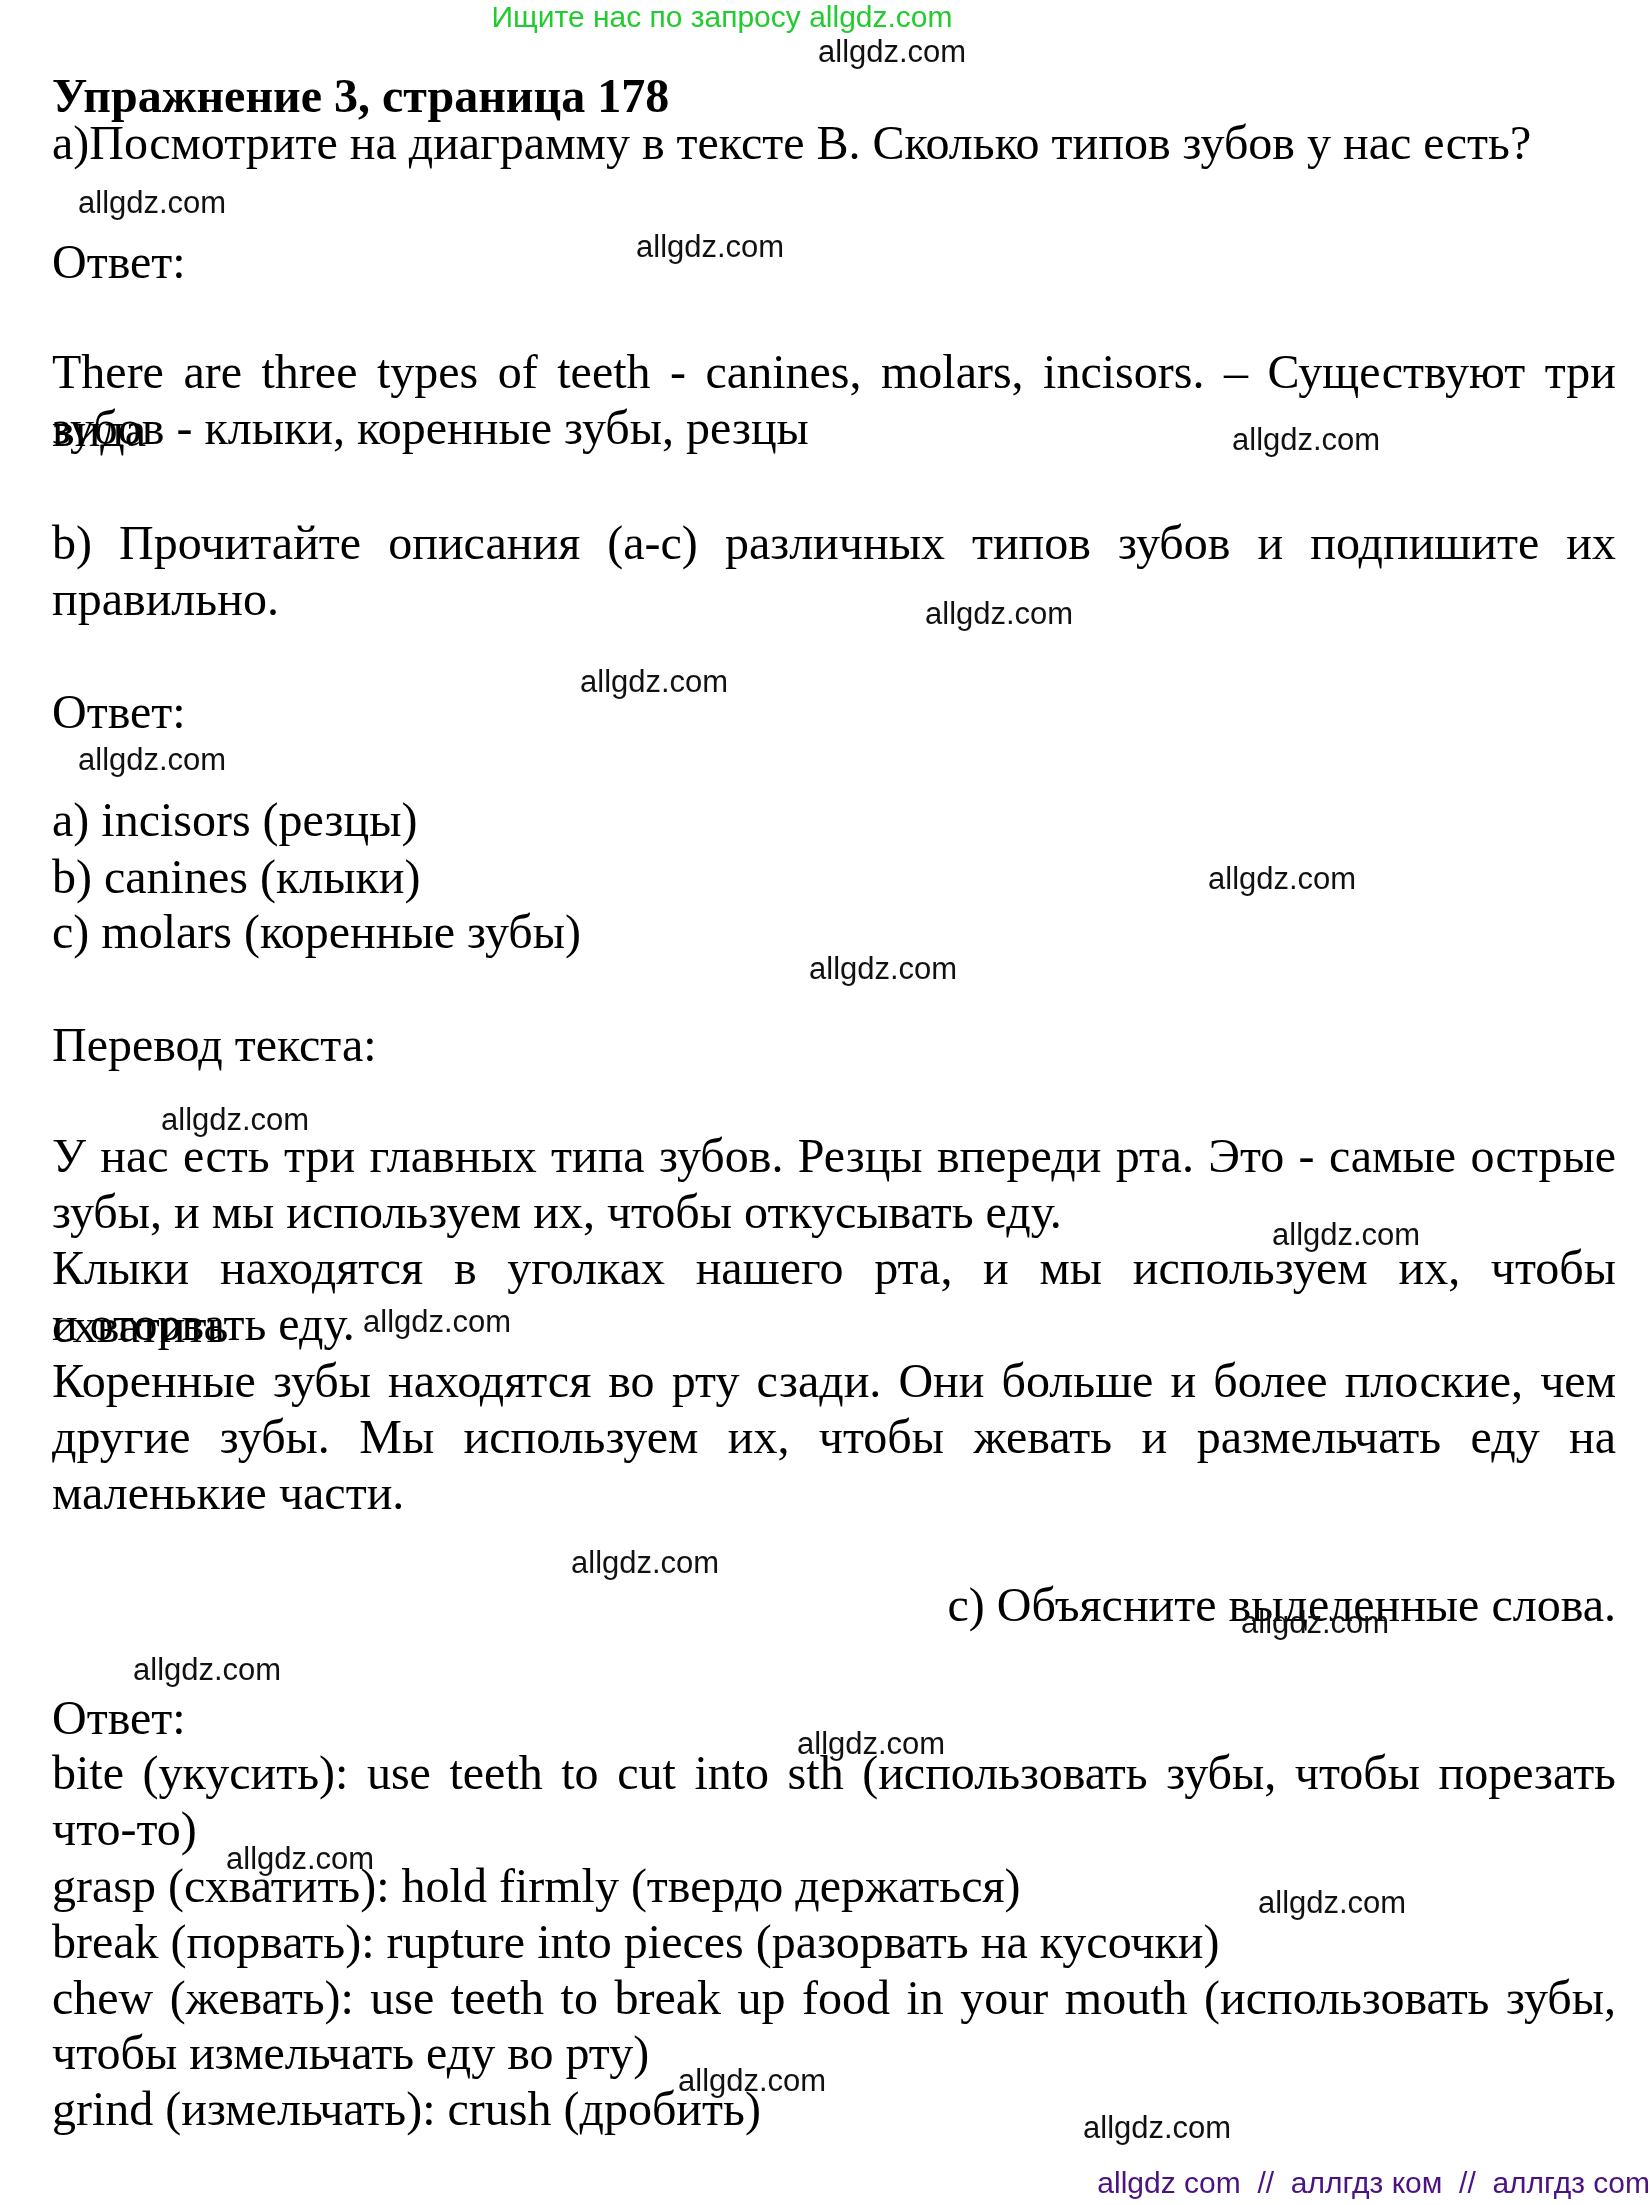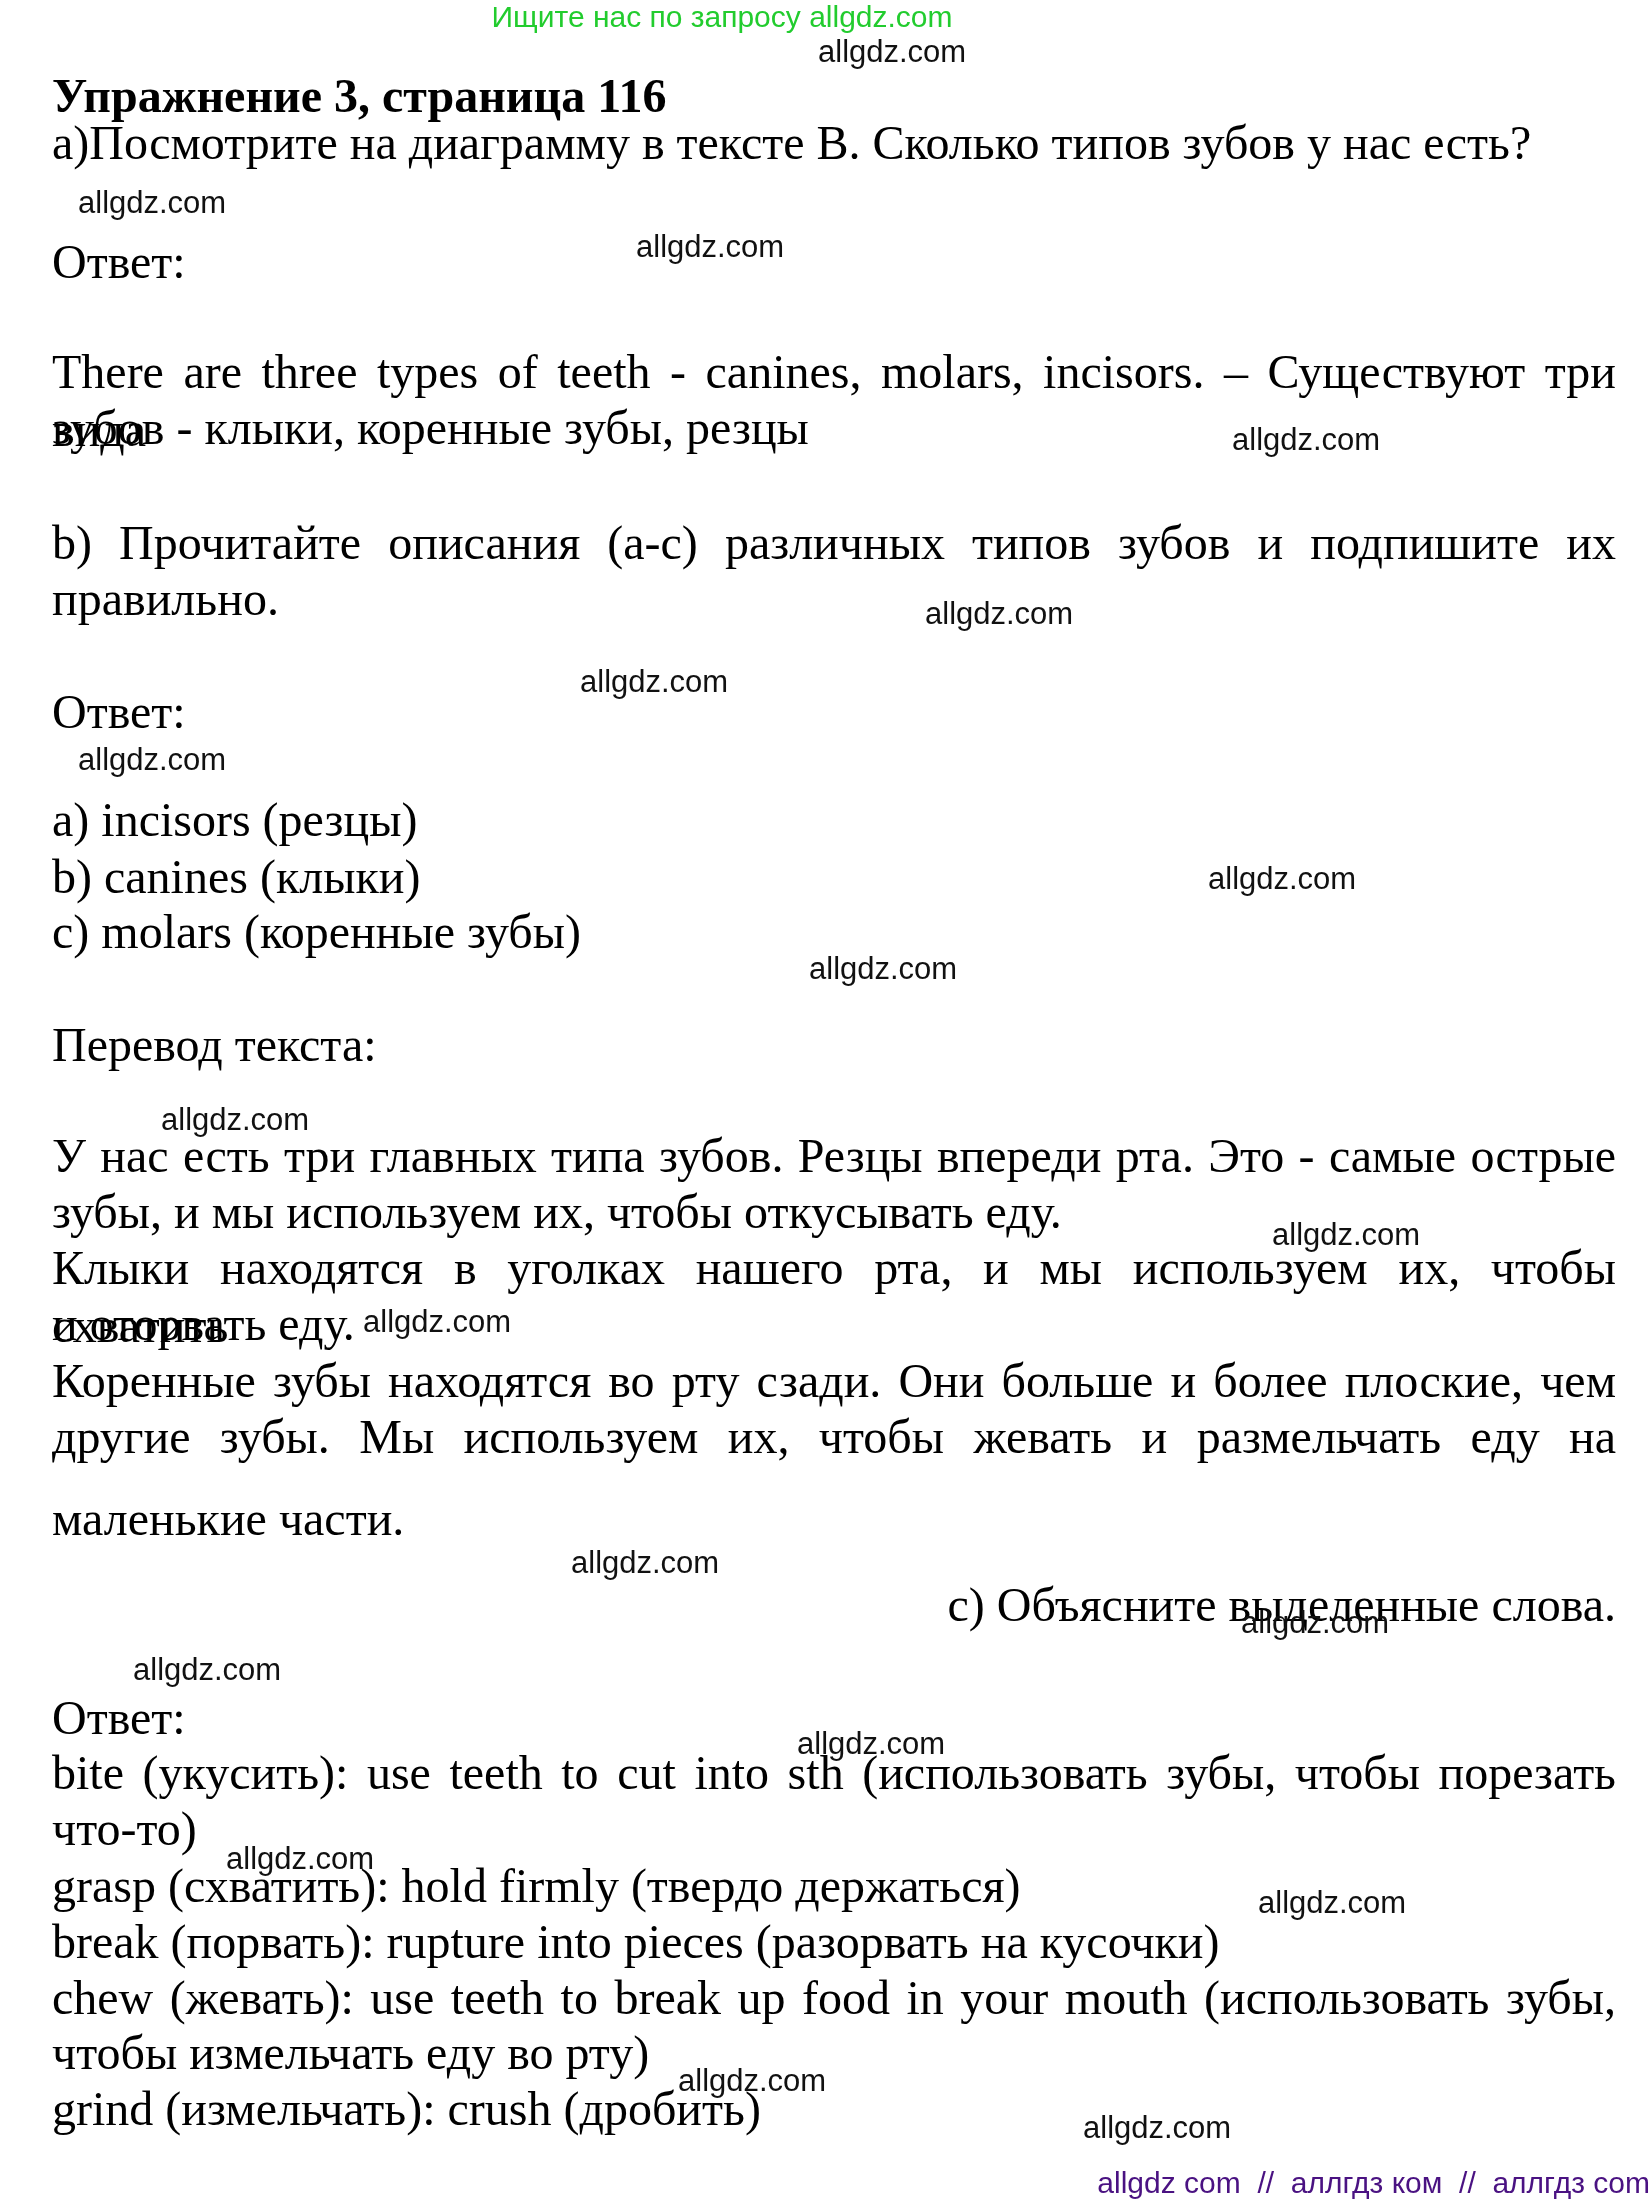--- a/index.html
+++ b/index.html
@@ -25,41 +25,41 @@
   .wm {
     position: absolute; font-family: "Liberation Sans", sans-serif; font-size: 31px;
     line-height: 28px; color: #111; white-space: nowrap;
   }
 </style>
 </head>
 <body>
 
 <div class="banner">Ищите нас по запросу allgdz.com</div>
 
-<div class="line heading" style="top:67px;">Упражнение 3, страница 116</div>
+<div class="line heading" style="top:67px;">Упражнение 3, страница 178</div>
 <div class="line" style="top:114px;">а)Посмотрите на диаграмму в тексте B. Сколько типов зубов у нас есть?</div>
 <div class="line" style="top:233px;">Ответ:</div>
 <div class="line justify" style="top:343px;">There are three types of teeth - canines, molars, incisors. – Существуют три вида</div>
 <div class="line" style="top:399px;">зубов - клыки, коренные зубы, резцы</div>
 
 <div class="line justify" style="top:514px;">b) Прочитайте описания (a-c) различных типов зубов и подпишите их</div>
 <div class="line" style="top:570px;">правильно.</div>
 <div class="line" style="top:683px;">Ответ:</div>
 <div class="line" style="top:791px;">a) incisors (резцы)</div>
 <div class="line" style="top:848px;">b) canines (клыки)</div>
 <div class="line" style="top:903px;">c) molars (коренные зубы)</div>
 
 <div class="line" style="top:1016px;">Перевод текста:</div>
 <div class="line justify" style="top:1127px;">У нас есть три главных типа зубов. Резцы впереди рта. Это - самые острые</div>
 <div class="line" style="top:1183px;">зубы, и мы используем их, чтобы откусывать еду.</div>
 <div class="line justify" style="top:1239px;">Клыки находятся в уголках нашего рта, и мы используем их, чтобы схватить</div>
 <div class="line" style="top:1295px;">и оторвать еду.</div>
 <div class="line justify" style="top:1352px;">Коренные зубы находятся во рту сзади. Они больше и более плоские, чем</div>
 <div class="line justify" style="top:1408px;">другие зубы. Мы используем их, чтобы жевать и размельчать еду на</div>
-<div class="line" style="top:1464px;margin-top:26px;">маленькие части.</div>
+<div class="line" style="top:1464px;">маленькие части.</div>
 
 <div class="line" style="top:1576px;text-align:right;">с) Объясните выделенные слова.</div>
 <div class="line" style="top:1689px;">Ответ:</div>
 <div class="line justify" style="top:1744px;">bite (укусить): use teeth to cut into sth (использовать зубы, чтобы порезать</div>
 <div class="line" style="top:1800px;">что-то)</div>
 <div class="line" style="top:1857px;">grasp (схватить): hold firmly (твердо держаться)</div>
 <div class="line" style="top:1913px;">break (порвать): rupture into pieces (разорвать на кусочки)</div>
 <div class="line justify" style="top:1969px;">chew (жевать): use teeth to break up food in your mouth (использовать зубы,</div>
 <div class="line" style="top:2024px;">чтобы измельчать еду во рту)</div>
 <div class="line" style="top:2080px;">grind (измельчать): crush (дробить)</div>

